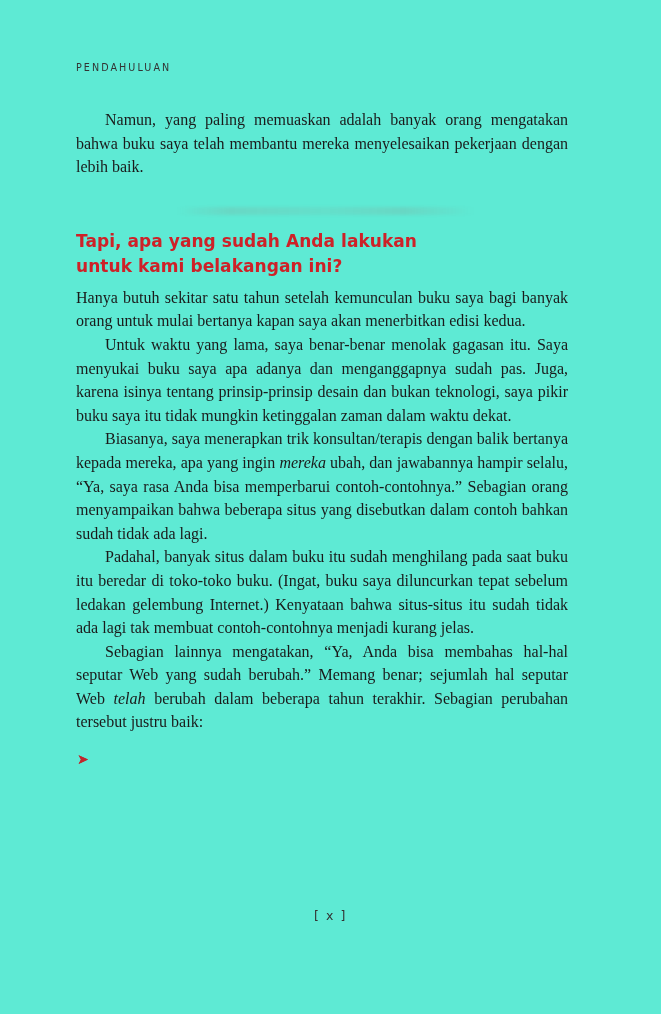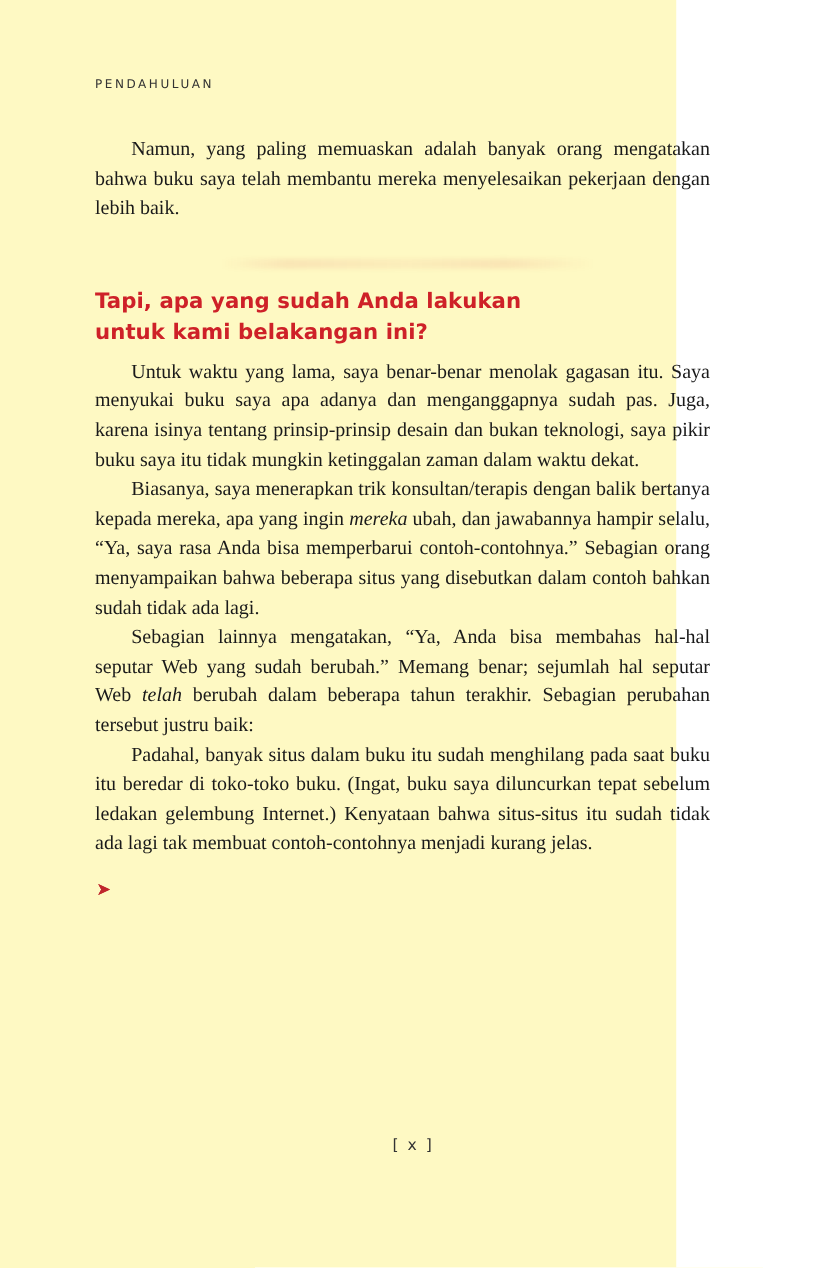--- a/index.html
+++ b/index.html
@@ -12,23 +12,23 @@
     height: 1014px;
     position: relative;
     font-family: "Liberation Serif", serif;
     color: #1c1c1c;
     overflow: hidden;
   }
 
   .page {
     position: absolute;
     left: 0; top: 0;
-    width: 541px;
+    width: 661px;
     height: 1014px;
-    background: #fef9c3;
+    background: #5eead4;
   }
 
   
   .running-head {
     position: absolute;
     left: 76px;
     top: 62px;
     font-family: "DejaVu Sans", sans-serif;
     font-size: 9.6px;
     font-weight: 400;
@@ -138,28 +138,29 @@
   <div class="column">
 
     <p class="body-text indent">Namun, yang paling memuaskan adalah banyak orang mengatakan bahwa buku saya telah membantu mereka menyelesaikan pekerjaan dengan lebih baik.</p>
 
     <div class="heading-block">
       <div class="scan-artifact"></div>
       <h2 class="section-heading">Tapi, apa yang sudah Anda lakukan</h2>
       <h2 class="section-heading">untuk kami belakangan ini?</h2>
     </div>
 
+    <p class="body-text noindent">Hanya butuh sekitar satu tahun setelah kemunculan buku saya bagi banyak orang untuk mulai bertanya kapan saya akan menerbitkan edisi kedua.</p>
 
     <p class="body-text indent">Untuk waktu yang lama, saya benar-benar menolak gagasan itu. Saya menyukai buku saya apa adanya dan menganggapnya sudah pas. Juga, karena isinya tentang prinsip-prinsip desain dan bukan teknologi, saya pikir buku saya itu tidak mungkin ketinggalan zaman dalam waktu dekat.</p>
 
     <p class="body-text indent"><span>Biasanya, saya menerapkan trik konsultan/terapis dengan balik bertanya kepada mereka, apa yang ingin </span><em>mereka</em><span> ubah, dan jawabannya hampir selalu, “Ya, saya rasa Anda bisa memperbarui contoh-contohnya.” Sebagian orang menyampaikan bahwa beberapa situs yang disebutkan dalam contoh bahkan sudah tidak ada lagi.</span></p>
 
+    <p class="body-text indent">Padahal, banyak situs dalam buku itu sudah menghilang pada saat buku itu beredar di toko-toko buku. (Ingat, buku saya diluncurkan tepat sebelum ledakan gelembung Internet.) Kenyataan bahwa situs-situs itu sudah tidak ada lagi tak membuat contoh-contohnya menjadi kurang jelas.</p>
+
     <p class="body-text indent"><span>Sebagian lainnya mengatakan, “Ya, Anda bisa membahas hal-hal seputar Web yang sudah berubah.” Memang benar; sejumlah hal seputar Web </span><em>telah</em><span> berubah dalam beberapa tahun terakhir. Sebagian perubahan tersebut justru baik:</span></p>
-
-    <p class="body-text indent">Padahal, banyak situs dalam buku itu sudah menghilang pada saat buku itu beredar di toko-toko buku. (Ingat, buku saya diluncurkan tepat sebelum ledakan gelembung Internet.) Kenyataan bahwa situs-situs itu sudah tidak ada lagi tak membuat contoh-contohnya menjadi kurang jelas.</p>
 
     <ul class="arrow-list">
       <li>
         <span class="bullet-arrow">➤</span>
       </li>
       <li>
         <span class="bullet-arrow">➤</span>
       </li>
     </ul>
 

